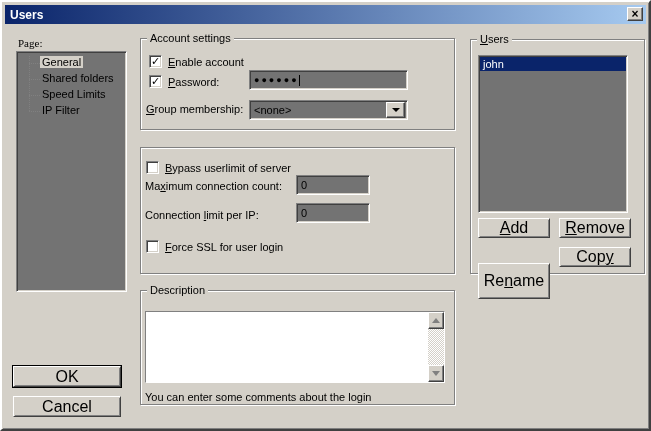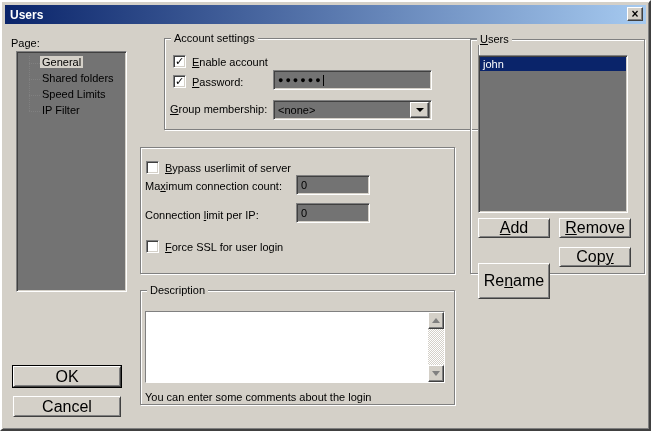--- a/index.html
+++ b/index.html
@@ -98,42 +98,42 @@
 
 <div class="win">
 
   <div class="titlebar">
     <span class="title">Users</span>
     <button class="closebtn">
       <span>×</span>
     </button>
   </div>
 
-  <div class="label" style="left:9px;top:35px;">Page:</div>
+  <div class="label" style="left:16px;top:35px;font-family:Liberation Serif, serif;">Page:</div>
   <div class="tree sunken" style="left:14px;top:49px;width:111px;height:241px;">
     <span class="tree-vline"></span>
     <div class="tree-item" style="top:3px;">
       <span class="tree-stub"></span>
       <span class="tree-text selected">General</span>
     </div>
     <div class="tree-item" style="top:19px;">
       <span class="tree-stub"></span>
       <span class="tree-text">Shared folders</span>
     </div>
     <div class="tree-item" style="top:35px;">
       <span class="tree-stub"></span>
       <span class="tree-text">Speed Limits</span>
     </div>
     <div class="tree-item" style="top:51px;">
       <span class="tree-stub"></span>
       <span class="tree-text">IP Filter</span>
     </div>
   </div>
 
-  <div class="grp" style="left:138px;top:36px;width:315px;height:92px;margin-left:24px;">
+  <div class="grp" style="left:138px;top:36px;width:315px;height:92px;">
     <span class="grp-label">Account settings</span>
     <span class="checkbox" style="left:8px;top:16px;">
       <span class="check" style="visibility: visible;">✓</span>
     </span>
     <span class="label" style="left:27px;top:17px;"><u>E</u>nable account</span>
     <span class="checkbox" style="left:8px;top:36px;">
       <span class="check" style="visibility: visible;">✓</span>
     </span>
     <span class="label" style="left:27px;top:37px;"><u>P</u>assword:</span>
     <div class="field sunken" style="left:108px;top:31px;width:159px;height:20px;">

